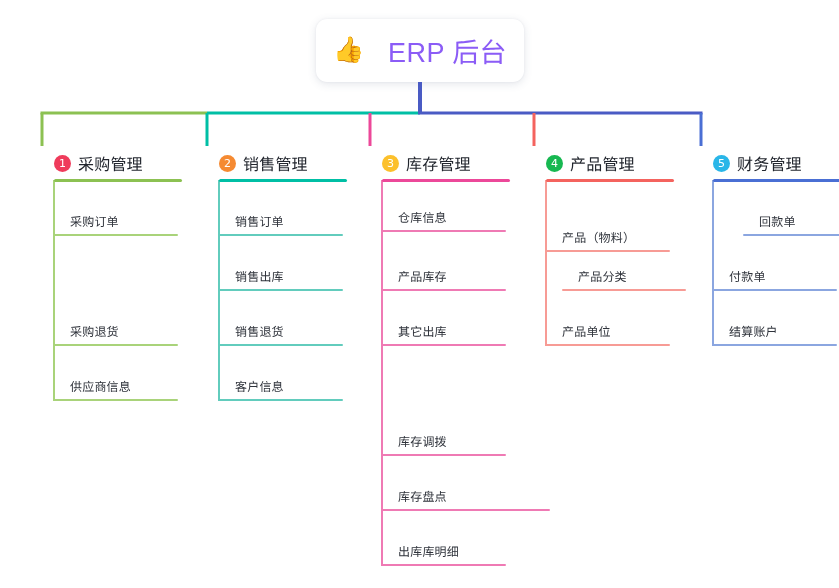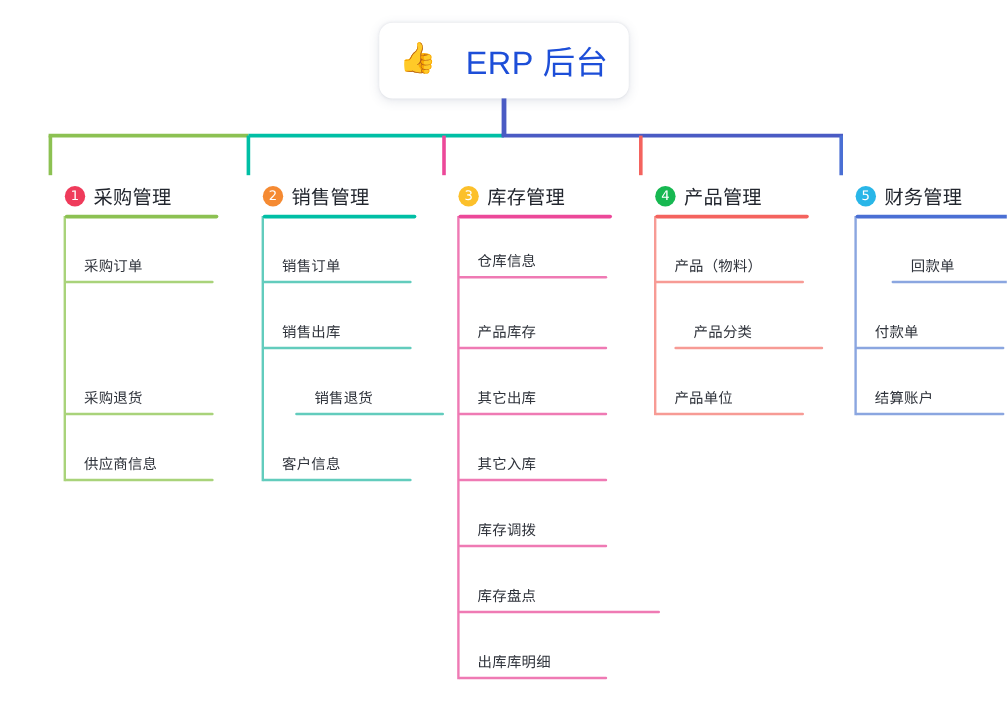--- a/index.html
+++ b/index.html
@@ -39,21 +39,21 @@
     box-sizing: border-box;
   }
   #root-card .thumb {
     font-size: 25px;
     line-height: 1;
     display: inline-block;
     transform: translateY(-1px);
   }
   #root-card .root-title {
     font-size: 27px;
-    color: #1d4ed8;
+    color: #8b5cf6;
     letter-spacing: 0.4px;
     white-space: nowrap;
     margin-left: 13px;
   }
 
   
   #wires {
     position: absolute;
     left: 0;
     top: 0;
@@ -181,21 +181,21 @@
           <span class="head-rule" style="background: rgb(0, 191, 165);"></span>
         </div>
         <div class="leaf" style="top: 56px;">
           <span class="leaf-label">销售订单</span>
           <span class="leaf-rule" style="background: rgb(98, 204, 189);"></span>
         </div>
         <div class="leaf" style="top: 111px;">
           <span class="leaf-label">销售出库</span>
           <span class="leaf-rule" style="background: rgb(98, 204, 189);"></span>
         </div>
-        <div class="leaf" style="top: 166px; margin-left: 27px;">
+        <div class="leaf" style="top: 166px;">
           <span class="leaf-label">销售退货</span>
           <span class="leaf-rule" style="background: rgb(98, 204, 189);"></span>
         </div>
         <div class="leaf" style="top: 221px;">
           <span class="leaf-label">客户信息</span>
           <span class="leaf-rule" style="background: rgb(98, 204, 189);"></span>
         </div>
       </div>
       <div class="column" style="left: 366px;">
         <div class="col-head">
@@ -208,44 +208,40 @@
           <span class="leaf-rule" style="background: rgb(239, 122, 180);"></span>
         </div>
         <div class="leaf" style="top: 111px;">
           <span class="leaf-label">产品库存</span>
           <span class="leaf-rule" style="background: rgb(239, 122, 180);"></span>
         </div>
         <div class="leaf" style="top: 166px;">
           <span class="leaf-label">其它出库</span>
           <span class="leaf-rule" style="background: rgb(239, 122, 180);"></span>
         </div>
-        <div class="leaf" style="top: 221px;">
-          <span class="leaf-label">其它入库</span>
-          <span class="leaf-rule" style="background: rgb(239, 122, 180);"></span>
-        </div>
         <div class="leaf" style="top: 276px;">
           <span class="leaf-label">库存调拨</span>
           <span class="leaf-rule" style="background: rgb(239, 122, 180);"></span>
         </div>
         <div class="leaf" style="top: 331px; padding-left: 44px;">
           <span class="leaf-label">库存盘点</span>
           <span class="leaf-rule" style="background: rgb(239, 122, 180);"></span>
         </div>
         <div class="leaf" style="top: 386px;">
           <span class="leaf-label">出库库明细</span>
           <span class="leaf-rule" style="background: rgb(239, 122, 180);"></span>
         </div>
       </div>
       <div class="column" style="left: 530px;">
         <div class="col-head">
           <span class="badge" style="background: rgb(23, 184, 81);">4</span>
           <span class="col-title">产品管理</span>
           <span class="head-rule" style="background: rgb(244, 99, 94);"></span>
         </div>
-        <div class="leaf" style="top: 56px;">
+        <div class="leaf" style="top: 72px;">
           <span class="leaf-label">产品（物料）</span>
           <span class="leaf-rule" style="background: rgb(247, 155, 149);"></span>
         </div>
         <div class="leaf" style="top: 111px; margin-left: 16px;">
           <span class="leaf-label">产品分类</span>
           <span class="leaf-rule" style="background: rgb(247, 155, 149);"></span>
         </div>
         <div class="leaf" style="top: 166px;">
           <span class="leaf-label">产品单位</span>
           <span class="leaf-rule" style="background: rgb(247, 155, 149);"></span>

